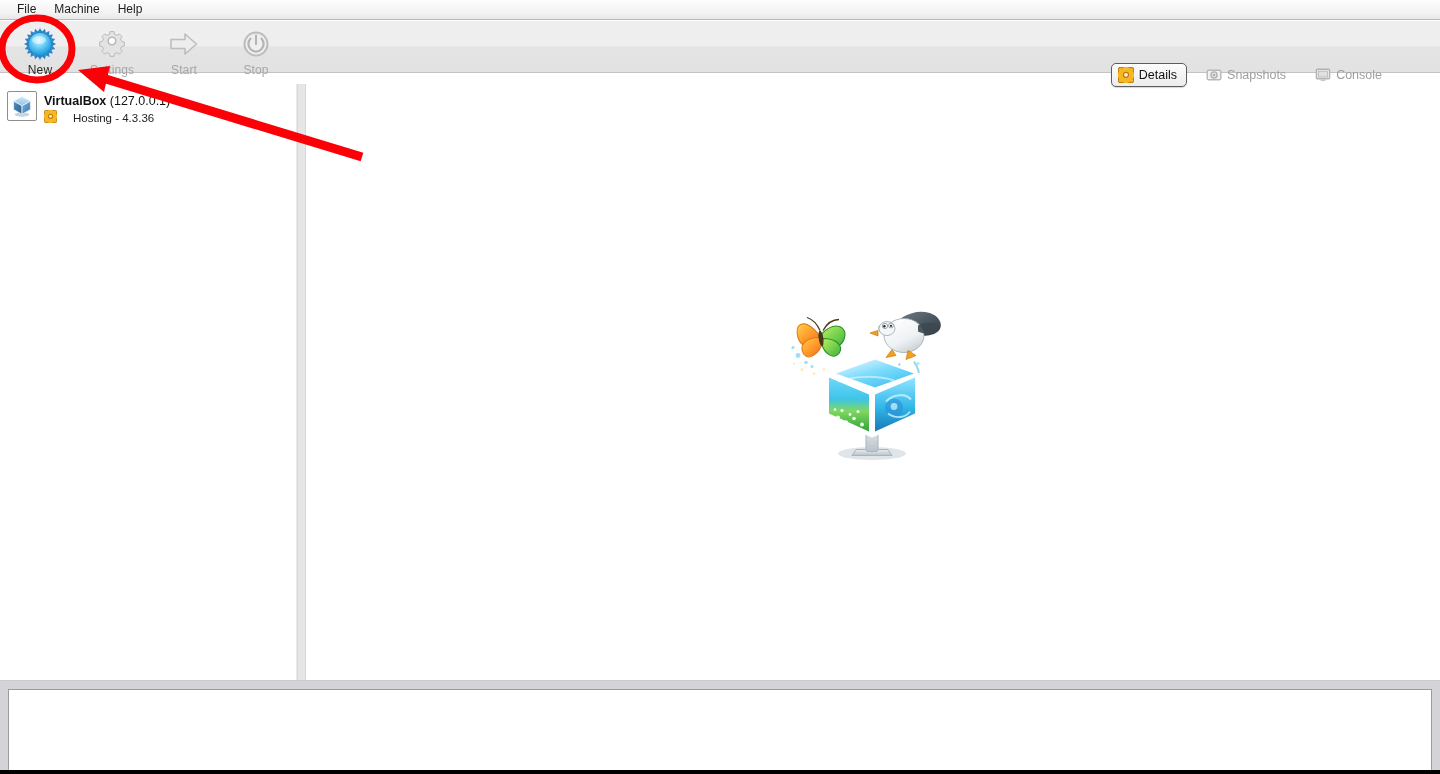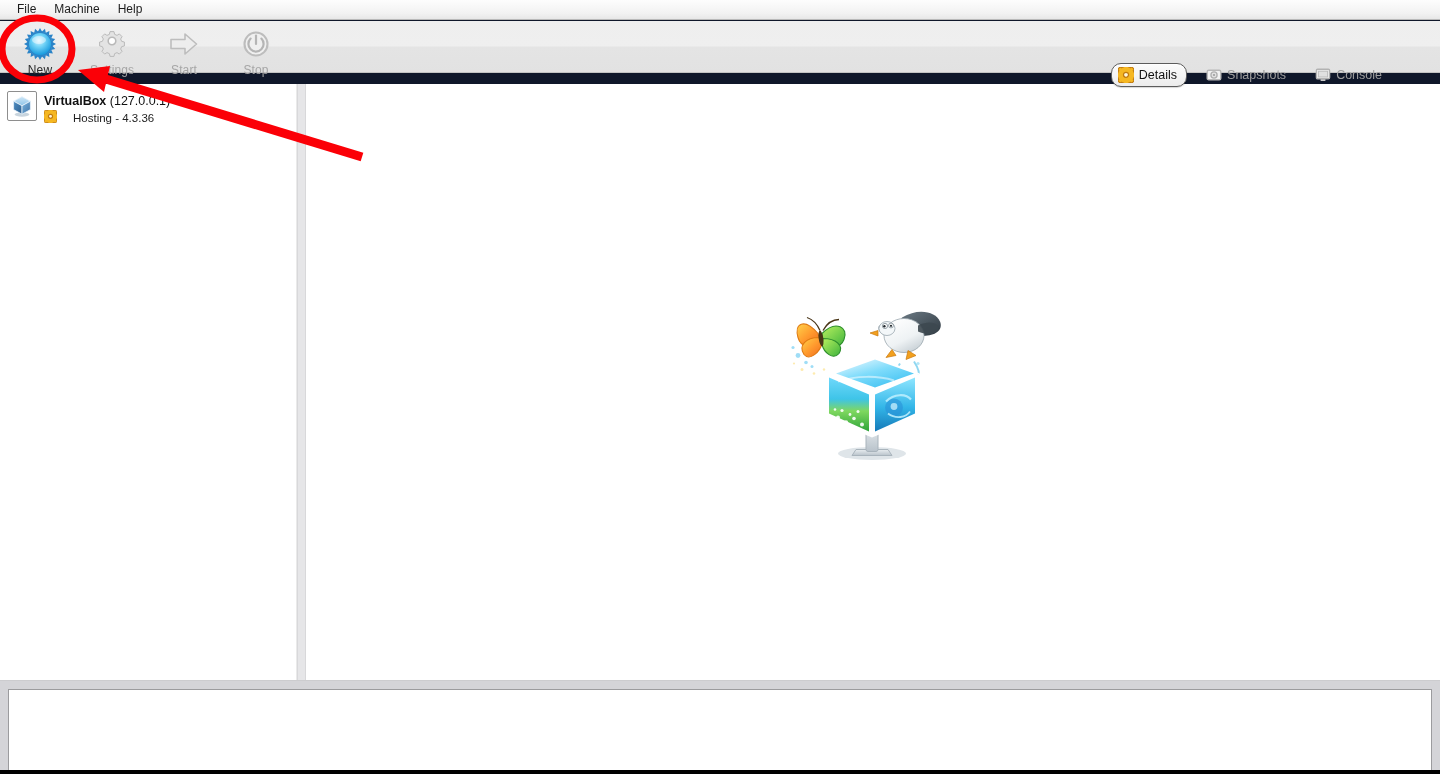--- a/index.html
+++ b/index.html
@@ -9,21 +9,21 @@
     height: 774px;
     overflow: hidden;
     background: #000;
     font-family: "Liberation Sans", "DejaVu Sans", sans-serif;
   }
 
   #app {
     position: relative;
     width: 1440px;
     height: 774px;
-    background: #0f172a;
+    background: #ffffff;
     overflow: hidden;
   }
 
   
   .menubar {
     position: absolute;
     left: 0; top: 0;
     width: 1440px; height: 20px;
     background: linear-gradient(to bottom, #fdfdfd 0%, #f2f2f2 70%, #e7e7e7 100%);
     border-bottom: 1px solid #b9b9b9;
@@ -90,21 +90,21 @@
     gap: 12px;
   }
   .tab {
     display: flex;
     align-items: center;
     gap: 5px;
     padding: 3px 9px 3px 6px;
     font-size: 12.5px;
     color: #9e9e9e;
     border: 1px solid transparent;
-    border-radius: 10px;
+    border-radius: 5px;
     cursor: pointer;
     white-space: nowrap;
   }
   .tab.active {
     color: #111;
     border: 1px solid #5c5c5c;
     background: linear-gradient(to bottom, #fcfcfc 0%, #ececec 100%);
     box-shadow: 0 1px 1px rgba(0,0,0,0.16), inset 0 1px 0 #fff;
   }
   .tab-ico { width: 16px; height: 16px; display: block; }

